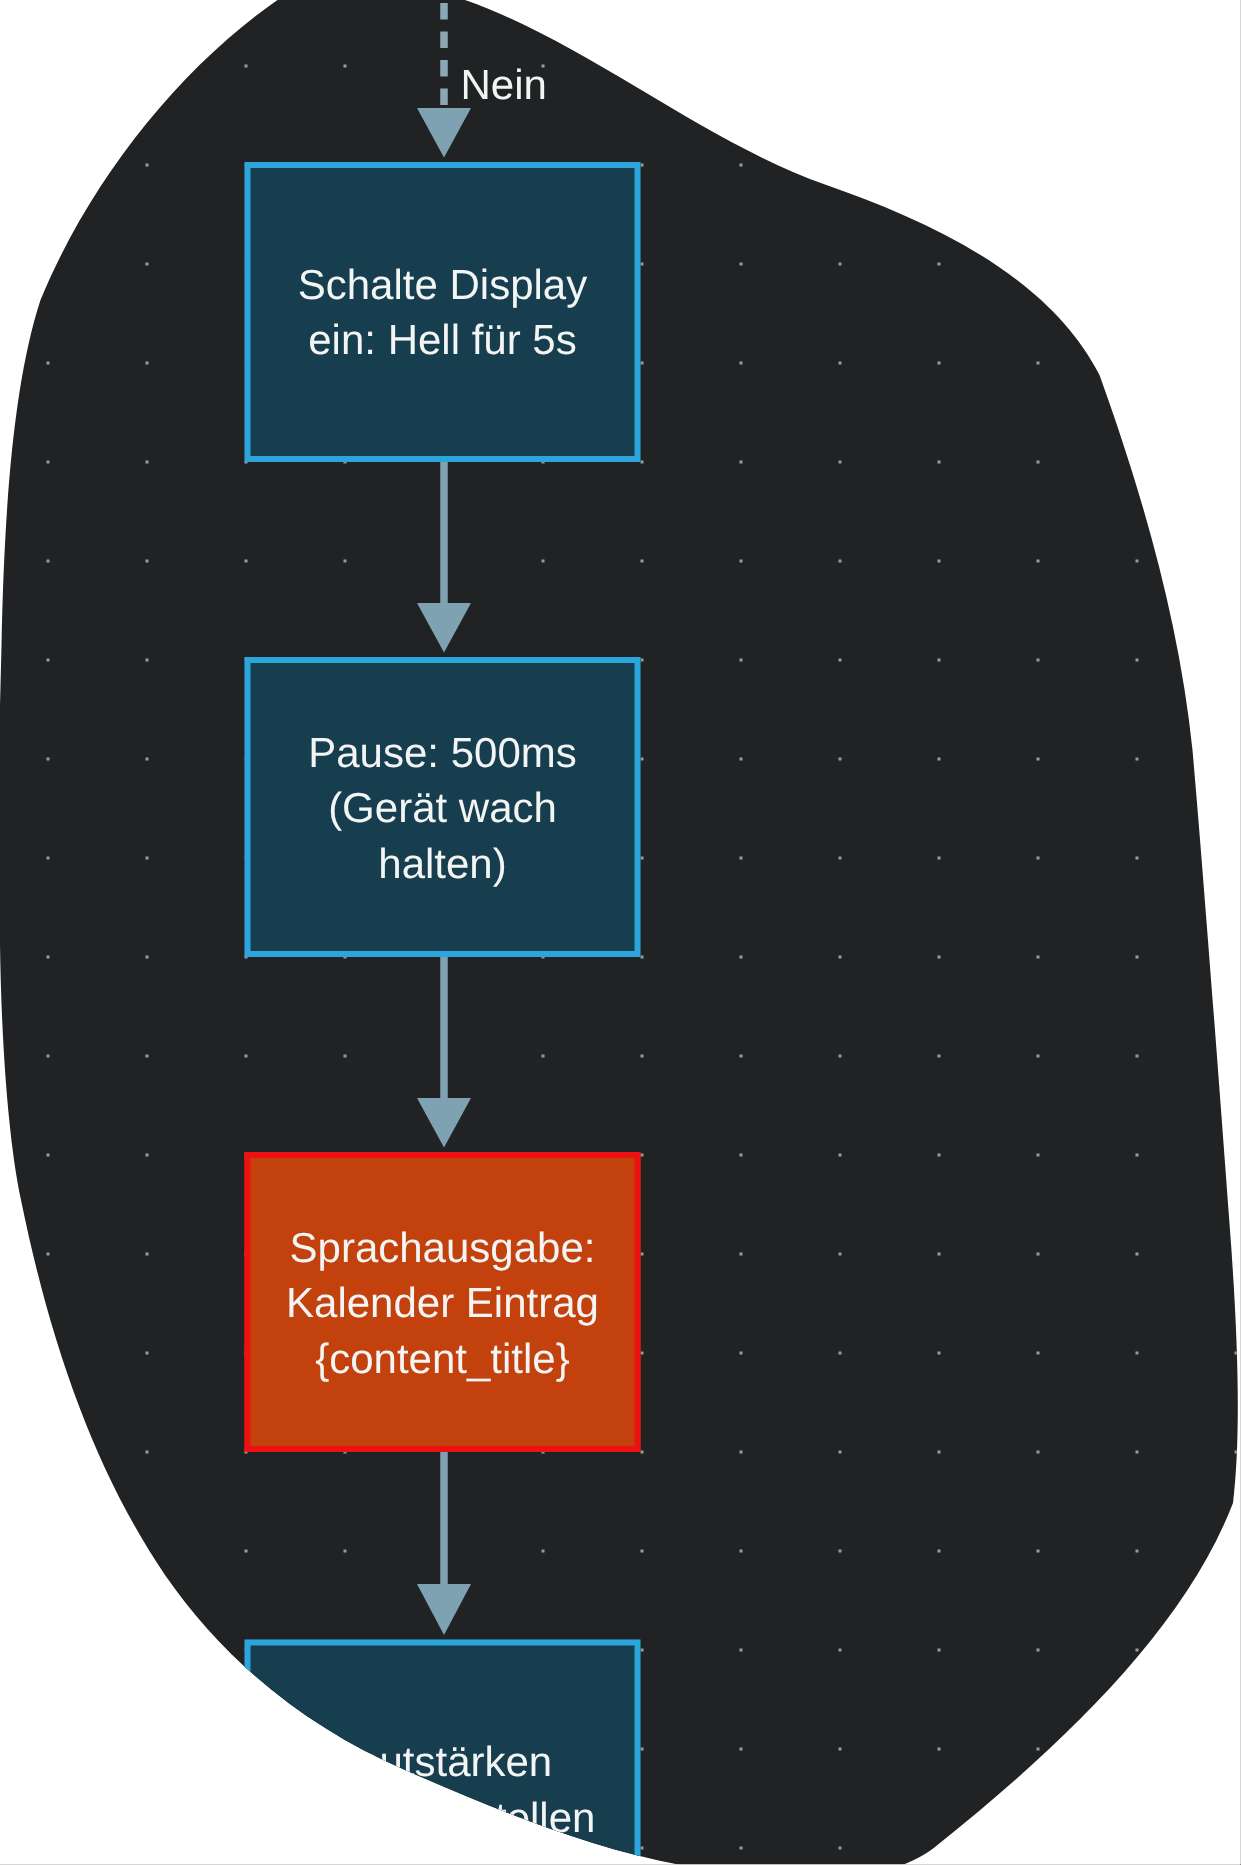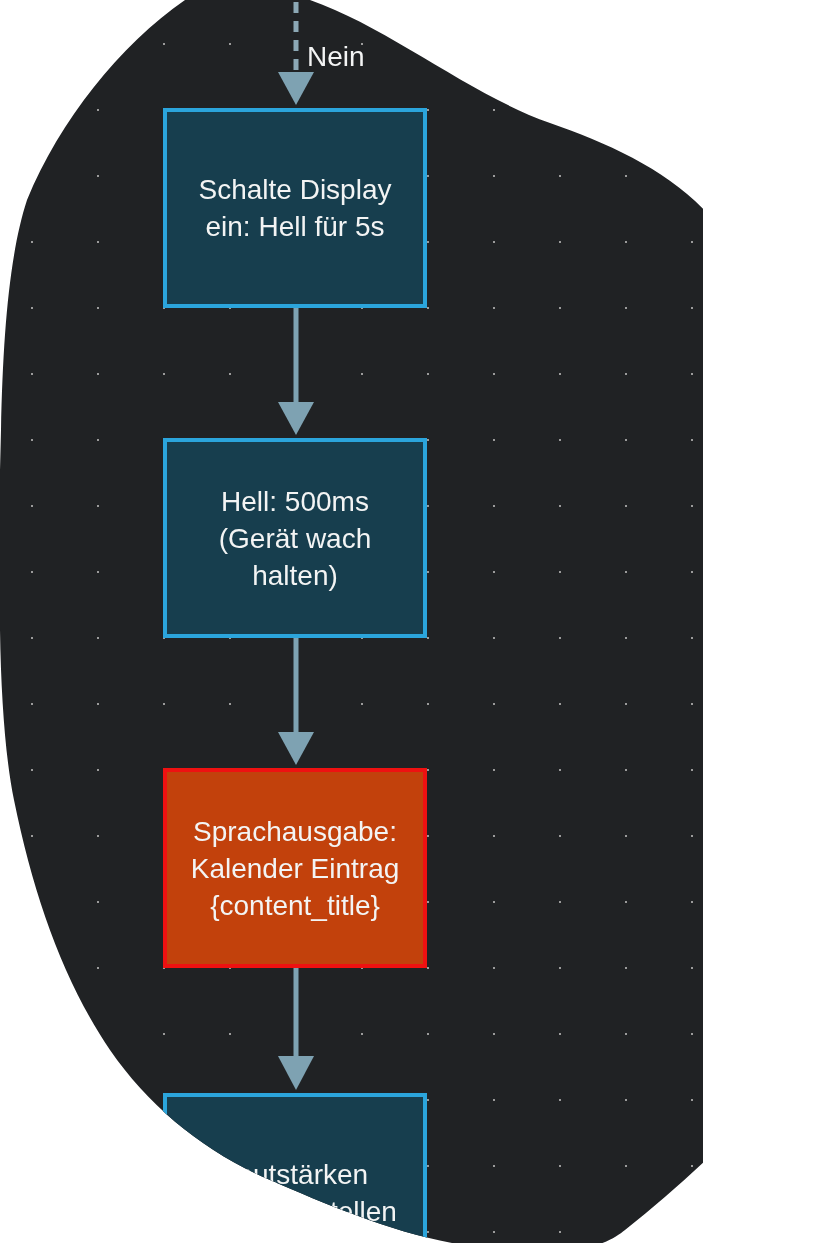--- a/index.html
+++ b/index.html
@@ -1,18 +1,18 @@
 <!DOCTYPE html>
 <html><head>
 <meta charset="utf-8">
 <style>
   html, body { margin: 0; padding: 0; background: #ffffff; }
   .page {
     position: relative;
-    width: 703px;
+    width: 827px;
     height: 1243px;
     overflow: hidden;
     background: #ffffff;
     font-family: "Liberation Sans", sans-serif;
   }
   .blob {
     position: absolute;
     inset: 0;
     background: #202224;
     clip-path: path("M 185 0 C 120 45 60 120 27 200 C 10 252 3 330 1 430 L 0 470 L 0 630 C 1 700 6 762 14 800 C 34 898 64 982 110 1050 C 150 1108 205 1152 270 1180 C 330 1206 400 1236 470 1246 L 560 1252 C 600 1248 615 1238 625 1230 C 710 1162 790 1085 822 1002 C 827 960 826 900 820 820 C 812 712 802 580 795 500 C 786 412 760 325 733 250 C 700 185 622 148 550 123 C 470 95 390 28 310 0 L 185 0 Z");
@@ -76,21 +76,21 @@
     </svg>
 
     <div class="edge-label">Nein</div>
 
     <div class="node node-1" style="border-color: rgb(43, 165, 220); background: rgb(23, 62, 78); color: rgb(243, 244, 244); text-align: center;">
       <span>Schalte Display
 ein: Hell für 5s</span>
     </div>
 
     <div class="node node-2" style="border-color: rgb(43, 165, 220); background: rgb(23, 62, 78); color: rgb(243, 244, 244);">
-      <span>Hell: 500ms
+      <span>Pause: 500ms
 (Gerät wach
 halten)</span>
     </div>
 
     <div class="node node-3" style="border-color: rgb(238, 17, 17); background: #c2410c; color: rgb(243, 244, 244);">
       <span>Sprachausgabe:
 Kalender Eintrag
 {content_title}</span>
     </div>
 

